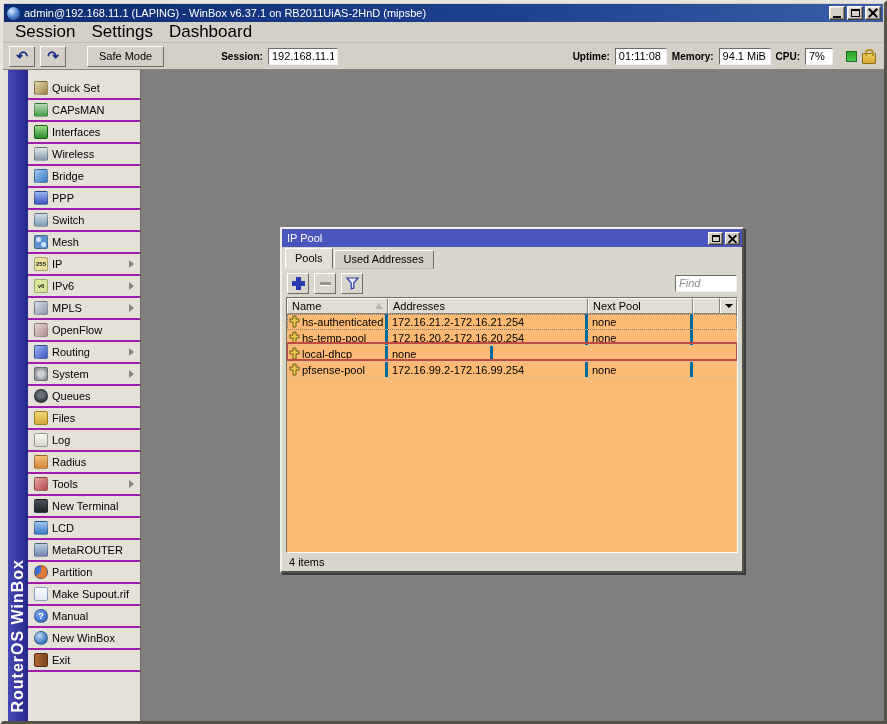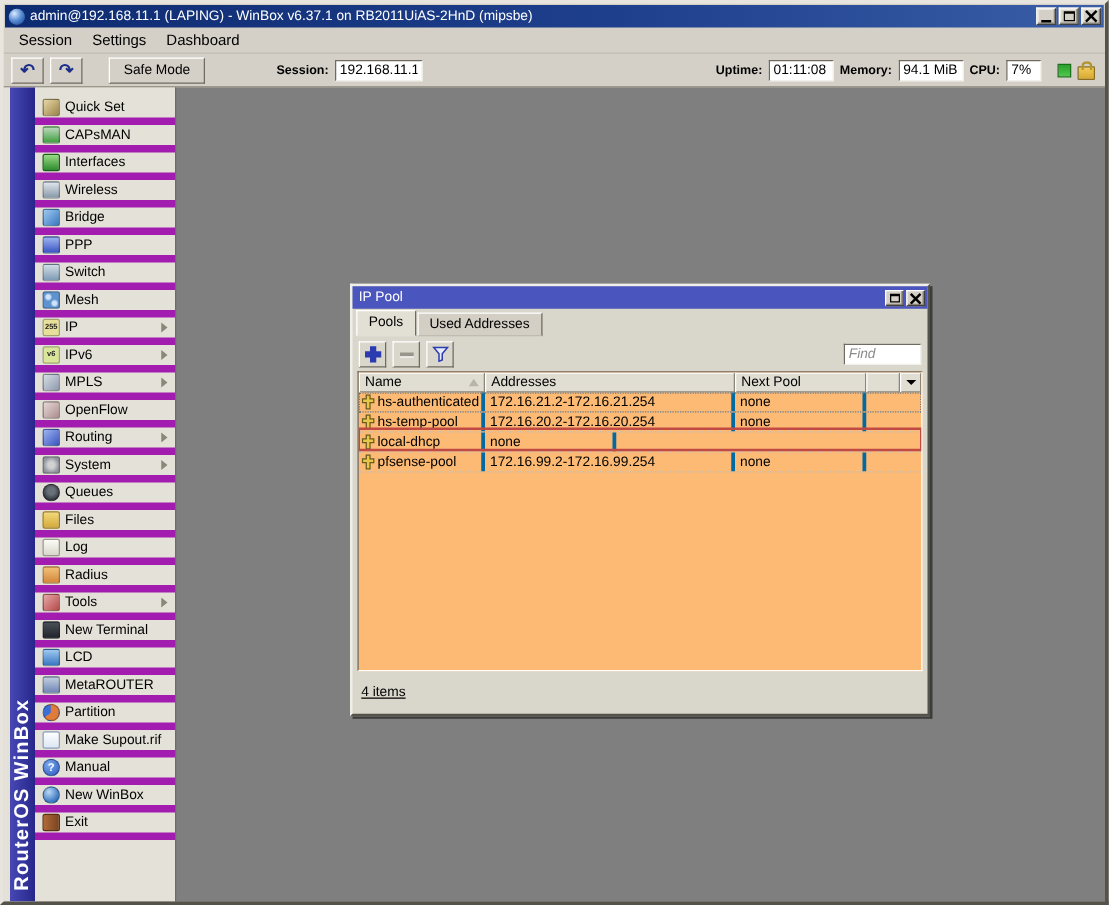--- a/index.html
+++ b/index.html
@@ -20,21 +20,21 @@
         display:flex;align-items:center;justify-content:center;box-sizing:border-box;}
   .g-min{width:8px;height:2px;background:#000;margin-top:7px;}
   .g-max{width:9px;height:8px;border:1px solid #000;border-top-width:2px;box-sizing:border-box;}
   .g-close{position:relative;width:10px;height:10px;}
   .g-close::before,.g-close::after{content:"";position:absolute;left:-1px;top:4px;width:12px;height:2px;background:#000;}
   .g-close::before{transform:rotate(45deg);}
   .g-close::after{transform:rotate(-45deg);}
 
   
   .menubar{height:20px;display:flex;align-items:center;padding-left:4px;border-bottom:1px solid #c0bcb2;}
-  .menu-item{font-size:12px;padding:2px 8px;color:#000;}
+  .menu-item{font-size:17px;padding:2px 8px;color:#000;}
   .toolbar{height:26px;display:flex;align-items:center;padding:0 8px 0 6px;gap:5px;border-bottom:1px solid #8a8578;}
   .tbtn{height:21px;background:#d4d0c8;border:1px solid;border-color:#fff #6f6b61 #6f6b61 #fff;
         display:flex;align-items:center;justify-content:center;box-sizing:border-box;font-size:11px;color:#000;}
   .arrow-btn{width:26px;font-size:14px;font-weight:bold;color:#1b2f8a;}
   .safe-mode{padding:0 11px;margin-left:16px;}
   .lbl{font-size:10px;color:#000;white-space:nowrap;font-weight:bold;}
   .session-lbl{margin-left:52px;}
   .field{background:#fff;border:1px solid;border-color:#6f6b61 #f2f0ea #f2f0ea #6f6b61;height:17px;
          font-size:11px;display:flex;align-items:center;padding:0 3px;box-sizing:border-box;white-space:nowrap;}
   input.field{font-family:"Liberation Sans",sans-serif;outline:none;}
@@ -47,21 +47,21 @@
         border:2px solid #b5942e;border-bottom:none;border-radius:4px 4px 0 0;}
 
   
   .main{flex:1;display:flex;min-height:0;}
   .sidebar{width:137px;background:#e4e1d8;display:flex;flex:none;}
   .brand-strip{width:20px;margin-left:5px;background:linear-gradient(90deg,#4848b5,#26268a);position:relative;flex:none;}
   .brand-text{position:absolute;bottom:8px;left:1px;writing-mode:vertical-rl;transform:rotate(180deg);
               color:#fff;font-size:16px;font-weight:bold;letter-spacing:1px;white-space:nowrap;}
   .sb-items{flex:1;padding-top:8px;min-width:0;}
   .sb-item{height:22px;display:flex;align-items:center;gap:4px;padding:0 4px 0 6px;
-           border-bottom:6px solid #a21caf;box-sizing:border-box;}
+           border-bottom:2px solid #a21caf;box-sizing:border-box;}
   .sb-ico{width:14px;height:14px;border:1px solid rgba(0,0,0,.28);border-radius:2px;flex:none;
           display:flex;align-items:center;justify-content:center;font-size:7px;font-weight:bold;color:#222;
           box-sizing:border-box;overflow:hidden;}
   .sb-lbl{font-size:11px;color:#000;flex:1;white-space:nowrap;overflow:hidden;}
   .sb-arrow{width:0;height:0;border-left:5px solid #8a8778;border-top:4px solid transparent;
             border-bottom:4px solid transparent;margin-right:2px;flex:none;}
 
   .i-quick-set{background:linear-gradient(135deg,#e8d8a8,#9a8448);}
   .i-capsman{background:linear-gradient(180deg,#bcd8bc,#3f9e3f);}
   .i-interfaces{background:linear-gradient(180deg,#9adb86,#2e8b2e);border-color:#1e5c1e;}
@@ -142,21 +142,21 @@
   .cell{font-size:11px;color:#000;padding:0 4px;display:flex;align-items:center;
         border-right:3px solid #0369a1;white-space:nowrap;overflow:hidden;box-sizing:border-box;}
   .c-name{width:101px;gap:2px;padding-left:2px;}
   .c-addr{width:200px;}
   .c-next{width:105px;}
   .c-fill{flex:1;border-right:none;}
   .pool-ico{flex:none;display:flex;}
   .annotation{position:absolute;left:-1px;top:28px;width:452px;height:19px;border:2px solid #c14b44;
               box-sizing:border-box;z-index:5;pointer-events:none;}
 
-  .child-status{height:34px;display:flex;align-items:center;padding-left:7px;font-size:11px;color:#000;flex:none;text-decoration:underline;}
+  .child-status{height:18px;display:flex;align-items:center;padding-left:7px;font-size:11px;color:#000;flex:none;}
 </style>
 </head>
 <body>
 
 <div class="app">
 
   <div class="titlebar">
     <span class="app-icon"></span>
     <span class="title-text">admin@192.168.11.1 (LAPING) - WinBox v6.37.1 on RB2011UiAS-2HnD (mipsbe)</span>
     <span class="win-btns">

